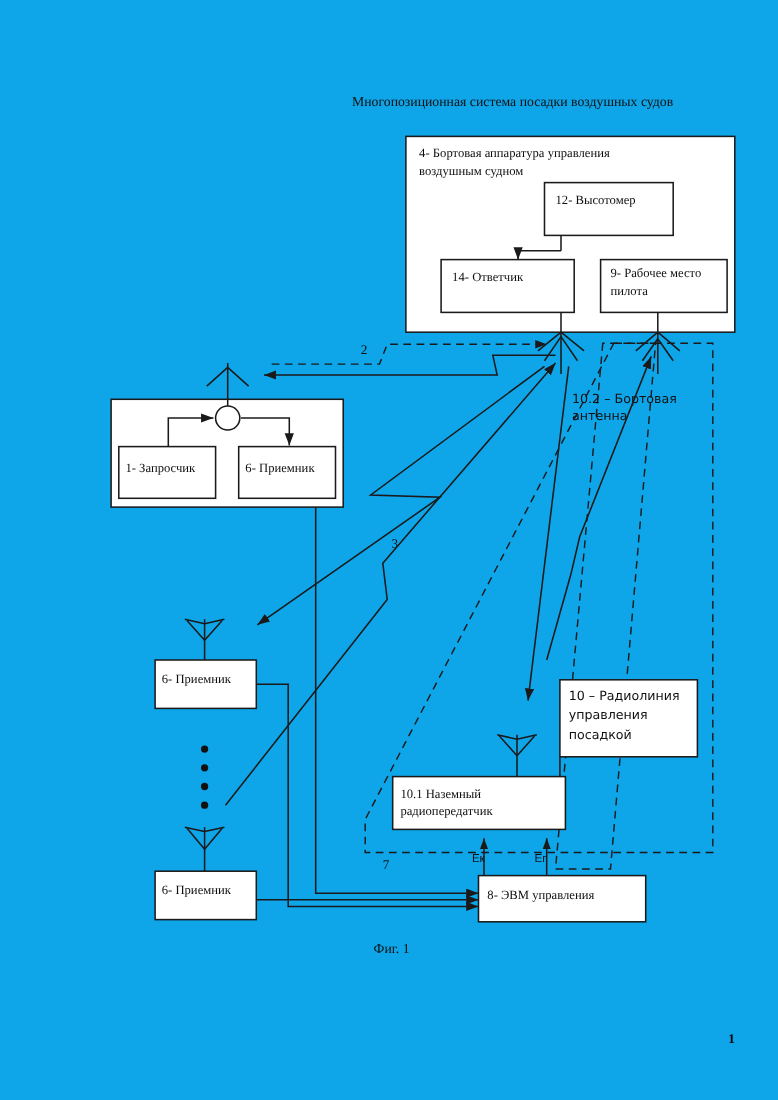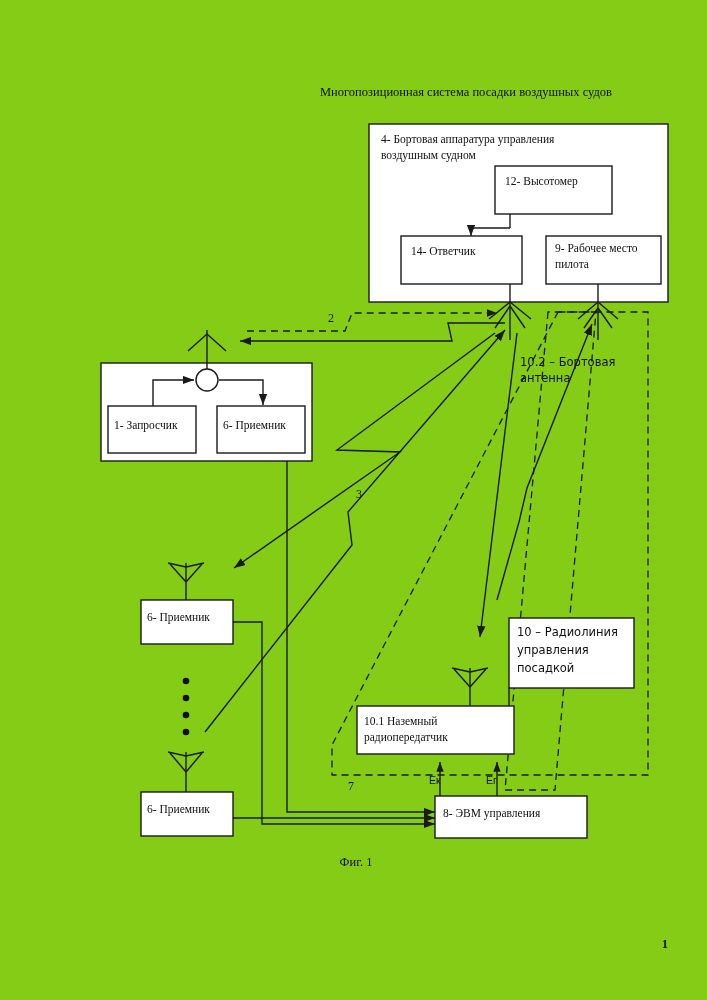--- a/index.html
+++ b/index.html
@@ -7,21 +7,21 @@
     padding: 0;
     background: #ffffff;
   }
   body {
     font-family: "Liberation Serif", "DejaVu Serif", serif;
   }
   #page {
     position: relative;
     width: 707px;
     height: 1000px;
-    background: #84cc16;
+    background: #0ea5e9;
     overflow: hidden;
   }
   #diagram-svg {
     position: absolute;
     left: 0;
     top: 0;
     width: 707px;
     height: 1000px;
   }
   .ttl {

